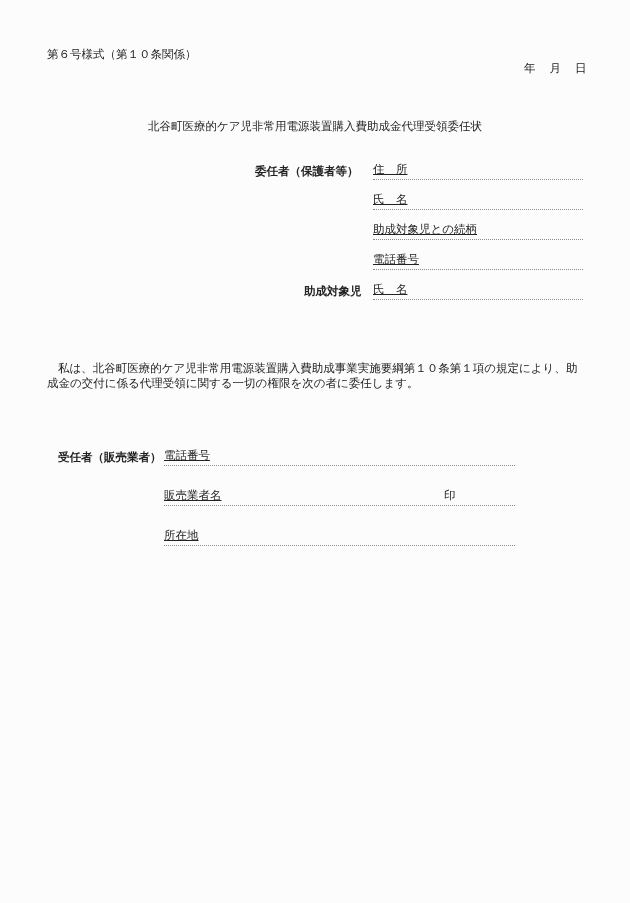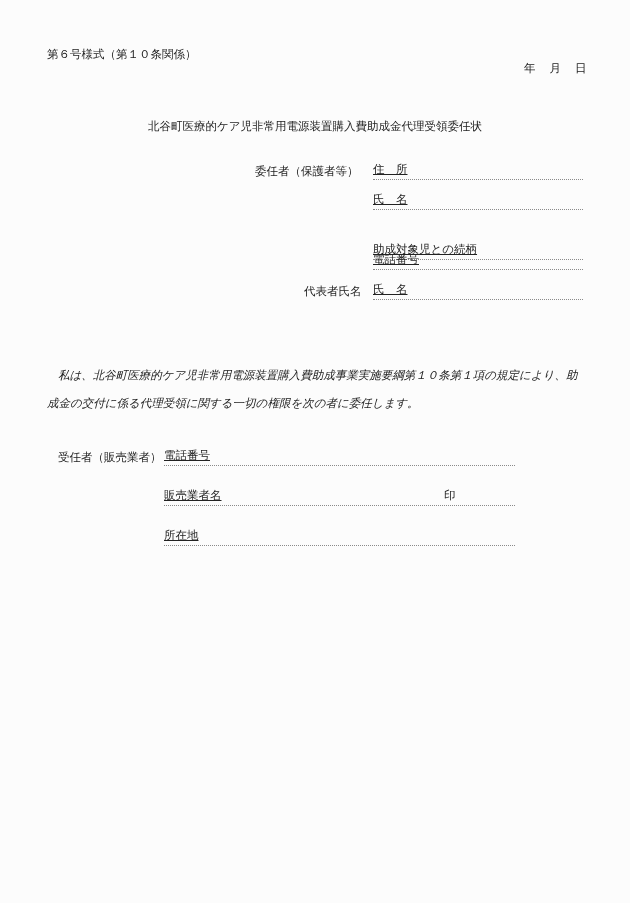--- a/index.html
+++ b/index.html
@@ -19,42 +19,41 @@
     }
     .abs { position: absolute; white-space: nowrap; }
 
     .form-number { left: 47px; top: 49px; }
     .date-line { left: 524px; top: 63px; word-spacing: 0; }
     .date-line span { display: inline-block; }
     .date-line .gap { width: 14px; }
 
     .doc-title { left: 148px; top: 121px; }
 
-    .section-label { text-align: right; }
+    .section-label { text-align: right; font-weight: bold; }
 
     .field {
       position: absolute;
       border-bottom: 1.5px dotted #8a8a8a;
       height: 15px;
       white-space: nowrap;
     }
     .field .lbl {
       display: inline-block;
       letter-spacing: 0;
       text-decoration: underline;
     }
 
     .body-text {
       left: 47px;
       top: 361px;
       width: 540px;
       white-space: normal;
-      line-height: 28px;
+      line-height: 15px;
       text-indent: 11px;
-      font-style: italic;
     }
 
     .seal {
       position: absolute;
       top: 0;
     }
   </style>
 </head>
 <body>
 
@@ -71,29 +70,29 @@
   <div class="abs section-label" style="left:255px; top:166px;">委任者（保護者等）</div>
 
   <div class="field" style="left:373px; top:164px; width:210px;">
     <span class="lbl">住　所</span>
   </div>
 
   <div class="field" style="left:373px; top:194px; width:210px;">
     <span class="lbl">氏　名</span>
   </div>
 
-  <div class="field" style="left:373px; top:224px; width:210px;margin-top:20px;">
+  <div class="field" style="left:373px; top:224px; width:210px;">
     <span class="lbl">助成対象児との続柄</span>
   </div>
 
   <div class="field" style="left:373px; top:254px; width:210px;">
     <span class="lbl">電話番号</span>
   </div>
 
-  <div class="abs section-label" style="left:304px; top:286px;">代表者氏名</div>
+  <div class="abs section-label" style="left:304px; top:286px;">助成対象児</div>
 
   <div class="field" style="left:373px; top:284px; width:210px;">
     <span class="lbl">氏　名</span>
   </div>
 
   <div class="abs body-text">私は、北谷町医療的ケア児非常用電源装置購入費助成事業実施要綱第１０条第１項の規定により、助成金の交付に係る代理受領に関する一切の権限を次の者に委任します。</div>
 
   <div class="abs section-label" style="left:58px; top:452px;">受任者（販売業者）</div>
 
   <div class="field" style="left:164px; top:450px; width:351px;">

